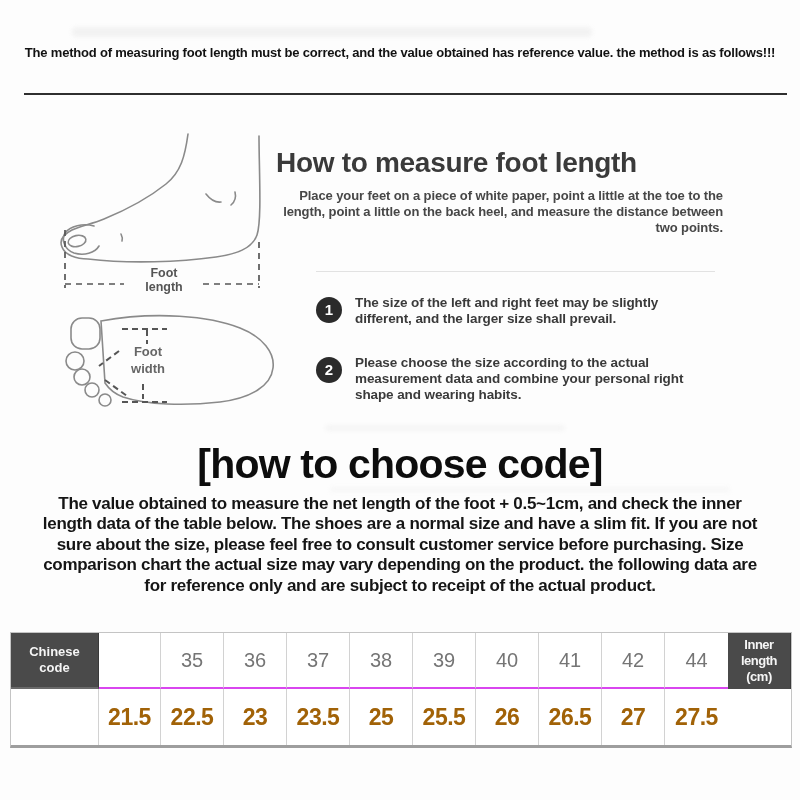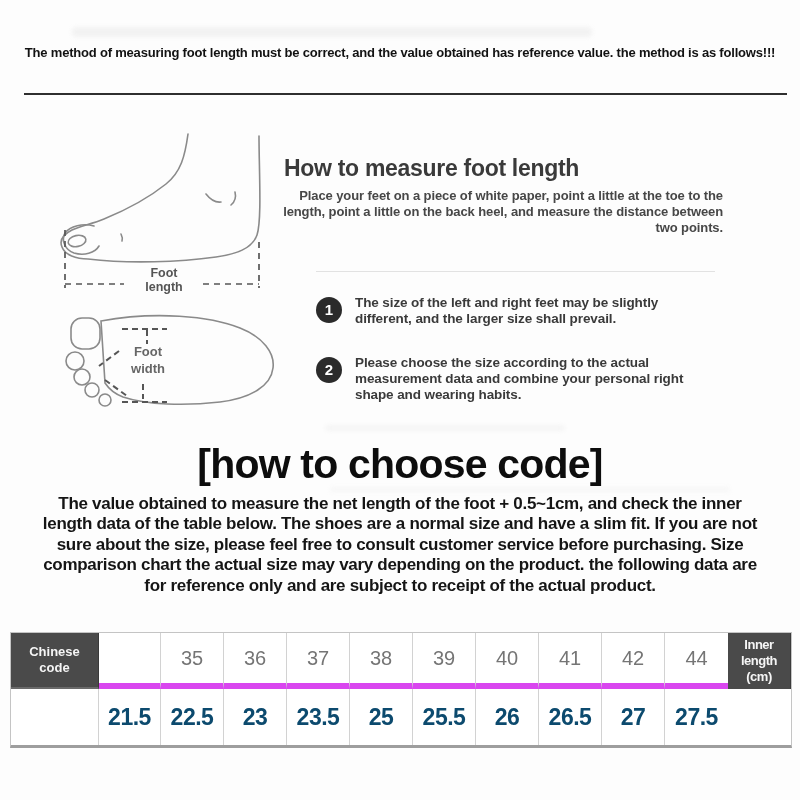--- a/index.html
+++ b/index.html
@@ -12,22 +12,22 @@
   .smudge.s3{left:330px;top:487px;width:400px;height:5px;opacity:.4;}
 
   .notice{position:absolute;top:45px;left:0;right:0;text-align:center;
           font-size:13px;font-weight:700;color:#121212;letter-spacing:-0.2px;white-space:nowrap;}
   .rule{position:absolute;top:93px;left:24px;width:763px;height:2px;background:#2f2f2f;}
 
   .ill{position:absolute;}
   .ill.side{left:38px;top:130px;}
   .ill.top{left:55px;top:303px;}
 
-  .measure-title{position:absolute;left:268px;top:139px;margin:16px;
-                 font-size:23px;font-weight:700;color:#3a3a3a;letter-spacing:-0.3px;}
+  .measure-title{position:absolute;left:268px;top:139px;margin:8px;
+                 font-size:28px;font-weight:700;color:#3a3a3a;letter-spacing:-0.3px;}
   .measure-desc{position:absolute;left:280px;top:188px;width:443px;margin:0;
                 text-align:right;font-size:13px;font-weight:700;color:#474747;
                 line-height:1.22;letter-spacing:-0.1px;}
   .tips-divider{position:absolute;left:316px;top:271px;width:399px;height:1px;background:#e2e2e2;}
 
   .tip{position:absolute;left:316px;display:flex;gap:13px;align-items:flex-start;}
   .tip.t1{top:295px;}
   .tip.t2{top:355px;}
   .tip-badge{flex:0 0 auto;width:26px;height:26px;border-radius:50%;background:#2b2b2b;
              color:#fff;font-size:15px;font-weight:700;line-height:26px;text-align:center;margin-top:2px;}
@@ -36,22 +36,22 @@
   .choose-title{position:absolute;top:433px;left:0;right:0;margin:8px;text-align:center;
                 font-size:41px;font-weight:800;color:#0d0d0d;letter-spacing:-0.8px;}
   .choose-desc{position:absolute;top:494px;left:38px;width:724px;margin:0;text-align:center;
                font-size:17px;font-weight:700;color:#151515;line-height:1.2;letter-spacing:-0.3px;}
 
   .size-table{position:absolute;left:10px;top:632px;width:780px;
               display:grid;grid-template-columns:88px 62px repeat(10,1fr);
               grid-auto-rows:56px;border:1px solid #c4c4c4;border-bottom:3px solid #9e9e9e;background:#fff;}
   .tc{display:flex;align-items:center;justify-content:center;border-right:1px solid #d2d2d2;}
   .tc.last{border-right:none;}
-  .tc.r1{border-bottom:6px solid #d946ef;font-size:20px;font-weight:500;color:#757575;}
-  .tc.r2{font-size:23px;font-weight:700;color:#0c4a6e;letter-spacing:-0.5px;}
+  .tc.r1{border-bottom:2px solid #d946ef;font-size:20px;font-weight:500;color:#757575;}
+  .tc.r2{font-size:23px;font-weight:700;color:#a16207;letter-spacing:-0.5px;}
   .tc.dark{background:#4a4a4a;color:#f5f5f5;font-size:13px;font-weight:700;
            text-align:center;line-height:1.25;border-right:1px solid #3a3a3a;padding:0 6px;}
   .tc.dark.r1{border-bottom:2px solid #6a6a6a;}
 
   svg text{font-family:"Liberation Sans", sans-serif;}
 </style>
 </head>
 <body>
 
 <div class="canvas">

